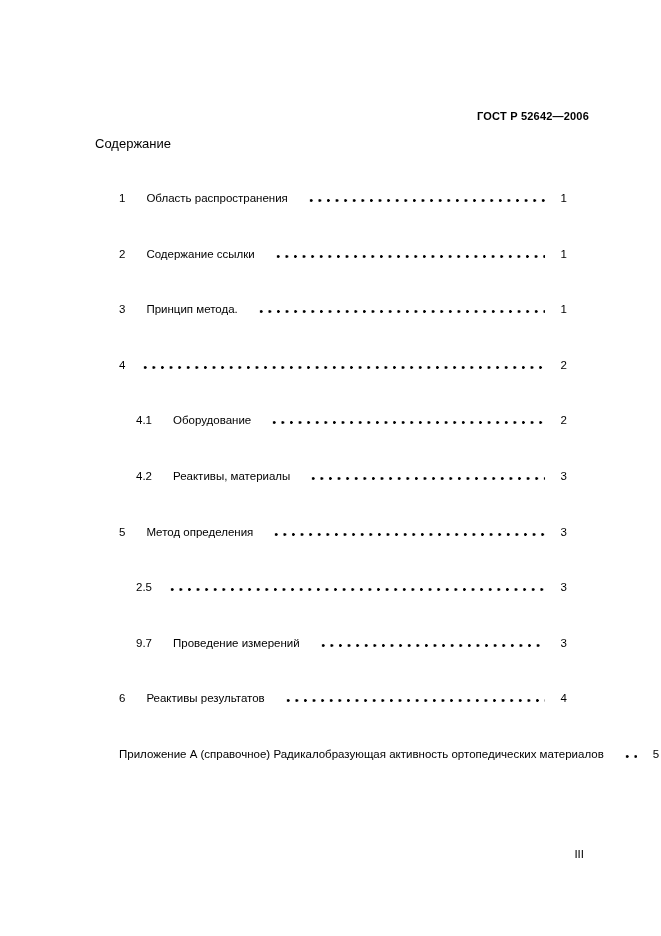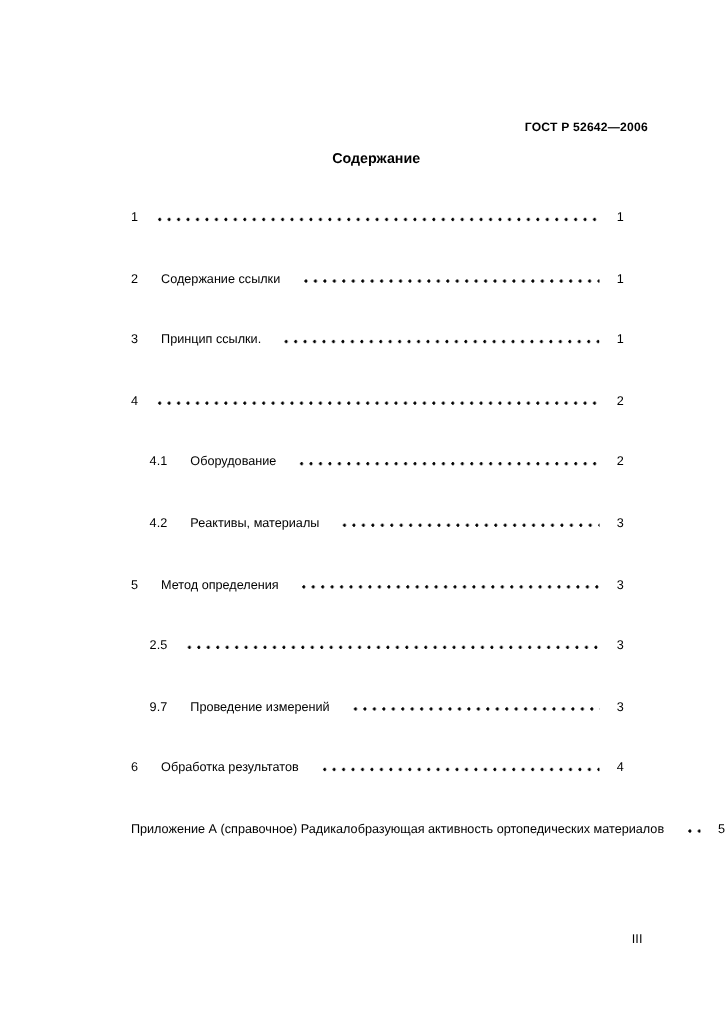--- a/index.html
+++ b/index.html
@@ -25,23 +25,22 @@
     text-align: right;
     font-size: 11px;
     font-weight: bold;
     letter-spacing: 0.2px;
   }
   .doc-title {
     position: absolute;
     top: 88px;
     left: 47px;
     right: 72px;
-    text-align: center;
     font-size: 13px;
-    font-weight: bold;
+    font-weight: normal;
   }
   .toc {
     position: absolute;
     top: 117px;
     left: 47px;
     right: 70px;
     font-size: 11.5px;
   }
   .toc-row {
     display: flex;
@@ -77,34 +76,35 @@
 <div class="page">
 
   <div class="doc-code">ГОСТ Р 52642—2006</div>
 
   <div class="doc-title">Содержание</div>
 
   <div class="toc">
 
     <div class="toc-row">
       <span class="num">1</span>
+      <span class="label">Область распространения</span>
       <span class="leader"></span>
       <span class="pg">1</span>
     </div>
 
     <div class="toc-row">
       <span class="num">2</span>
       <span class="label">Содержание ссылки</span>
       <span class="leader"></span>
       <span class="pg">1</span>
     </div>
 
     <div class="toc-row">
       <span class="num">3</span>
-      <span class="label">Принцип ссылки.</span>
+      <span class="label">Принцип метода.</span>
       <span class="leader"></span>
       <span class="pg">1</span>
     </div>
 
     <div class="toc-row">
       <span class="num">4</span>
       <span class="leader"></span>
       <span class="pg">2</span>
     </div>
 
@@ -137,21 +137,21 @@
 
     <div class="toc-row l1">
       <span class="num">9.7</span>
       <span class="label">Проведение измерений</span>
       <span class="leader"></span>
       <span class="pg">3</span>
     </div>
 
     <div class="toc-row">
       <span class="num">6</span>
-      <span class="label">Обработка результатов</span>
+      <span class="label">Реактивы результатов</span>
       <span class="leader"></span>
       <span class="pg">4</span>
     </div>
 
     <div class="toc-row">
       <span class="label">Приложение А (справочное) Радикалобразующая активность ортопедических материалов</span>
       <span class="leader"></span>
       <span class="pg">5</span>
     </div>
 

